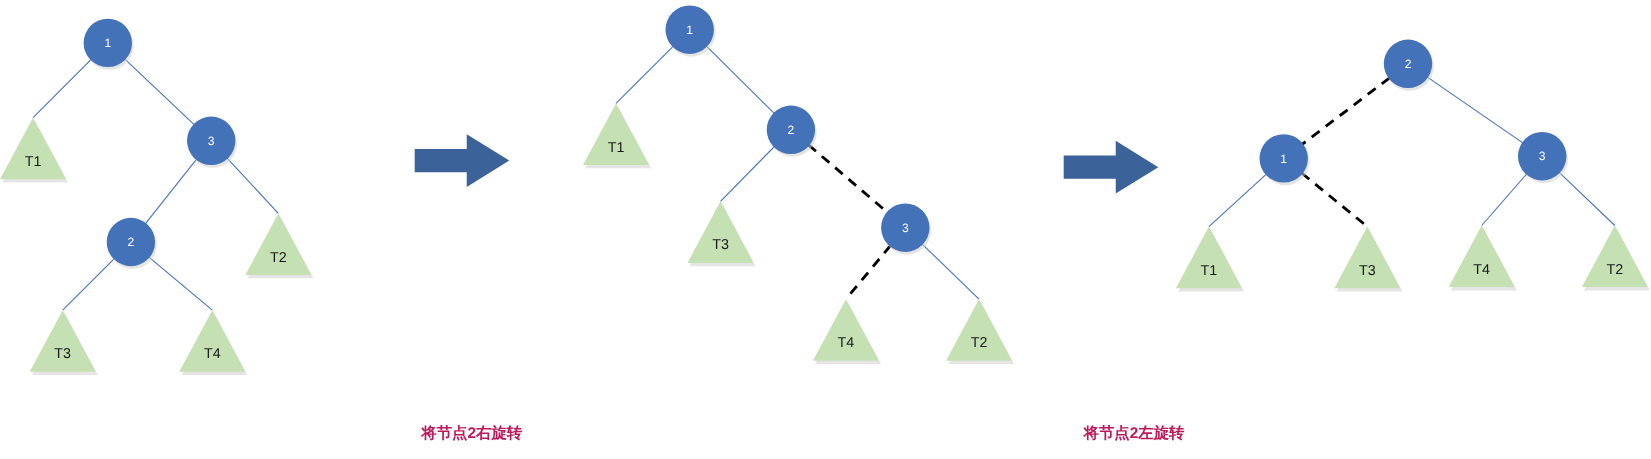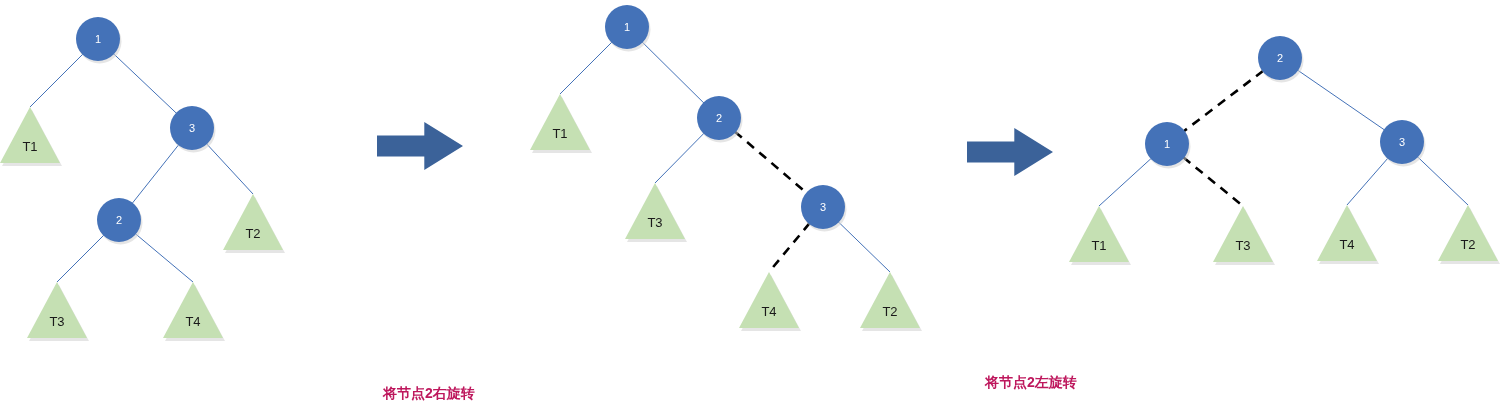--- a/index.html
+++ b/index.html
@@ -212,15 +212,15 @@
           <text x="1402" y="143" class="node-label">3</text>
         </g>
       </g>
     <g id="arrows-layer">
         <polygon points="377,135.44 424.3,135.44 424.3,122 463,146 424.3,170 424.3,156.56 377,156.56" class="arrow-shape"></polygon>
         <polygon points="967,141.44 1014.3,141.44 1014.3,128 1053,152 1014.3,176 1014.3,162.56 967,162.56" class="arrow-shape"></polygon>
       </g>
   </svg>
   <div id="captions-layer">
       <div class="caption-text" style="left: 383px; top: 385px;">将节点2右旋转</div>
-      <div class="caption-text" style="left: 985px; top: 374px;">将节点2左旋转</div>
+      <div class="caption-text" style="left: 985px; top: 385px;">将节点2左旋转</div>
     </div>
 </div>
 
 </body></html>

